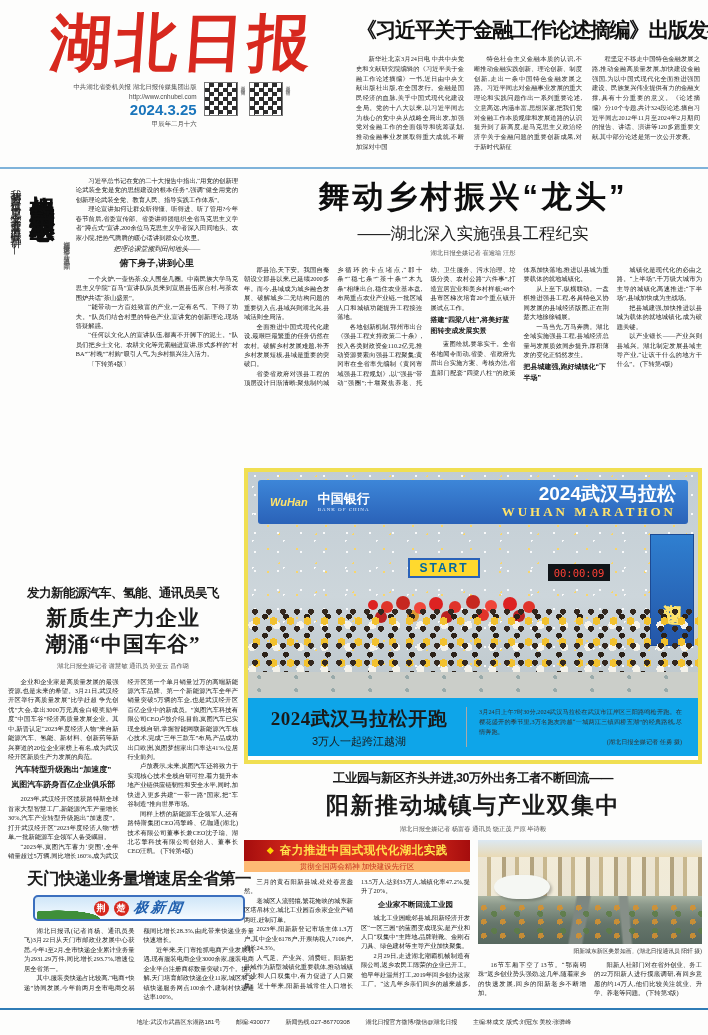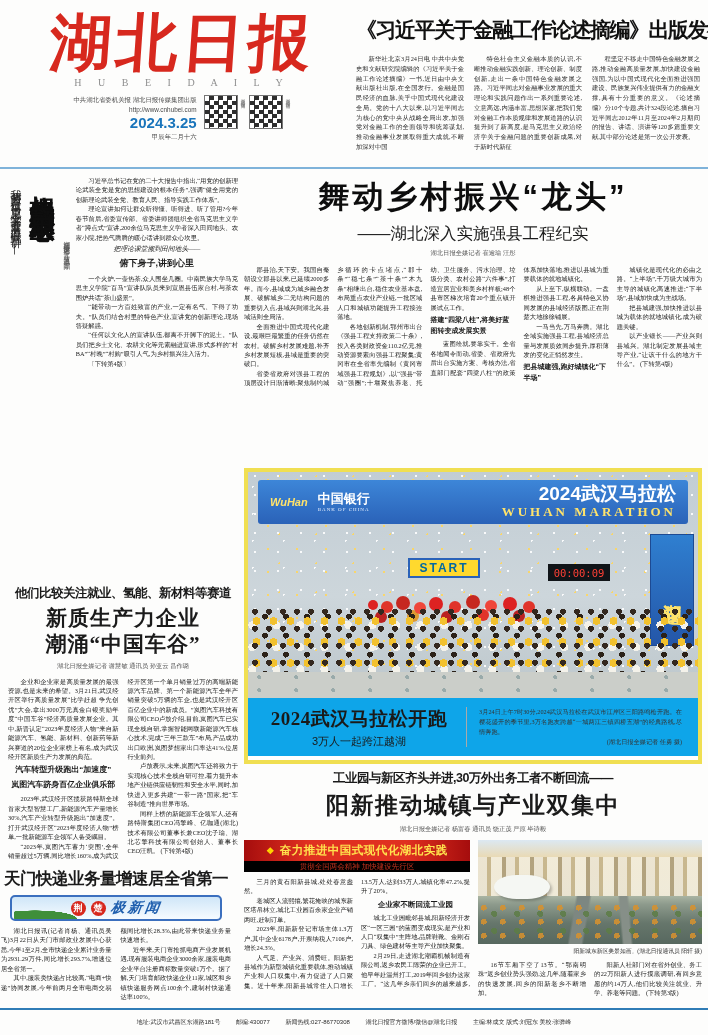--- a/index.html
+++ b/index.html
@@ -62,21 +62,21 @@
   .chegu { left:8px; top:585px; width:230px; height:278px; overflow:hidden; }
   .kicker { font-family:"Liberation Sans", sans-serif; font-weight:bold; font-size:12.5px;
     text-align:center; letter-spacing:-0.5px; }
   .chegu-headline { font-family:"Liberation Serif", serif; font-weight:900; font-size:21px;
     text-align:center; line-height:1.25; letter-spacing:1px; margin-top:3px; }
   .byline { font-size:6.3px; color:#555; text-align:center; margin-top:4px; }
   .chegu-body { margin-top:6px; column-count:2; column-gap:9px; font-size:6.3px;
     line-height:1.5; height:198px; overflow:hidden; }
   .chegu-body .bh { font-size:8px; }
   
-  .tianmen { left:1px; top:868px; width:230px; height:134px; overflow:hidden; }
+  .tianmen { left:24px; top:868px; width:230px; height:134px; overflow:hidden; }
   .tm-headline { font-family:"Liberation Sans", sans-serif; font-weight:900; font-size:16.5px;
     text-align:center; letter-spacing:-0.5px; }
   .tm-logo { margin:5px auto 5px; width:212px; height:26px; border:2px solid #3b6fbe; border-radius:5px;
     background:linear-gradient(180deg,#cfe6f8,#f6fbff); display:flex; align-items:center;
     justify-content:center; gap:5px; position:relative; overflow:hidden; }
   .tm-grass { position:absolute; left:2px; bottom:0; width:70px; height:10px;
     background:radial-gradient(ellipse at 30% 100%, #3f8f3a 60%, transparent 61%); }
   .tm-badge { width:15px; height:15px; border-radius:50%; background:#d7281e; color:#fff;
     font-size:9px; font-weight:bold; display:flex; align-items:center; justify-content:center;
     font-family:"Liberation Sans", sans-serif; z-index:1; }
@@ -149,21 +149,21 @@
   .cap-credit { text-align:right; }
   
   .yangxin { left:244px; top:770px; width:458px; height:234px; overflow:hidden; }
   .yx-headline { font-family:"Liberation Serif", serif; font-weight:900; font-size:23px;
     text-align:center; letter-spacing:1.5px; margin-top:3px; }
   .yx-cols { display:flex; gap:8px; margin-top:6px; }
   .yx-left { width:226px; }
   .red-banner { height:21px; background:linear-gradient(90deg,#a50d0d,#e03020 28%,#e03020 72%,#a50d0d);
     color:#ffe34d; font-weight:900; font-size:11.5px; display:flex; align-items:center;
     justify-content:center; gap:5px; font-family:"Liberation Sans", sans-serif; letter-spacing:0.5px; }
-  .red-banner-sub { height:11px; background:#000000; color:#c5331f; font-size:7.5px;
+  .red-banner-sub { height:11px; background:#fdba74; color:#c5331f; font-size:7.5px;
     display:flex; align-items:center; justify-content:center; font-family:"Liberation Sans", sans-serif; }
   .emblem { color:#ffd700; font-size:9px; }
   .yx-left-body { margin-top:5px; column-count:2; column-gap:8px; font-size:6.3px; line-height:1.5;
     height:128px; overflow:hidden; }
   .yx-left-body .bh { font-size:7.5px; }
   .yx-right { flex:1; }
   .photo-city { position:relative; height:104px; overflow:hidden;
     background:linear-gradient(180deg,#dce8f2 0%, #e9dab6 16%, #d9c89e 30%, #c4cdb9 46%, #8d9a8c 62%, #66766b 80%, #57685f 100%); }
   .photo-city::before { content:""; position:absolute; left:0; right:0; top:16%; height:38%;
     background:repeating-linear-gradient(90deg,#ece5d3 0 9px,#c7b68d 9px 13px,#f2ecda 13px 24px,#b0a07c 24px 28px);
@@ -188,21 +188,20 @@
   .footer-line { text-align:center; font-size:6px; color:#2b2b2b; font-family:"Liberation Sans", sans-serif; }
   .footer-line span { margin:0 7px; }
 </style>
 </head>
 <body>
 
 <div class="page">
 
   <div class="abs masthead">
     <div class="mh-title">湖北日报</div>
-    <div class="mh-en">H U B E I   D A I L Y</div>
     <div class="mh-info">
       <div class="mh-col right-al">
         <div>中共湖北省委机关报  湖北日报传媒集团出版</div>
         <div>http://www.cnhubei.com</div>
         <div class="mh-date">2024.3.25</div>
         <div>甲辰年二月十六</div>
       </div>
       <div class="qr-wrap">
         <div class="qr"></div>
         <div class="qr-label">湖北日报微博</div>
@@ -233,21 +232,21 @@
         <div class="bi">把理论课堂搬到田间地头——</div>
         <div class="bh">俯下身子,讲到心里</div>
         <p class="bp">一个火炉,一壶热茶,众人围坐几圈。中南民族大学马克思主义学院“百马”宣讲队队员来到宣恩县伍家台村,与茶农围炉共话“茶山盛景”。</p>
         <p class="bp">“能带动一方百姓致富的产业,一定有名气、下得了功夫。”队员们结合村里的特色产业,宣讲党的创新理论,现场答疑解惑。</p>
         <p class="bp">“任何以文化人的宣讲队伍,都离不开脚下的泥土。”队员们把乡土文化、农耕文化等元素融进宣讲,形式多样的“村BA”“村晚”“村购”吸引人气,为乡村振兴注入活力。</p>
         <p class="bp">〔下转第4版〕</p>
       </div>
   </div>
 
   <div class="abs chegu">
-    <div class="kicker">他们比较关注就业、氢能、新材料等赛道</div>
+    <div class="kicker">发力新能源汽车、氢能、通讯员吴飞</div>
     <div class="chegu-headline">
       <div>新质生产力企业</div>
       <div>潮涌“中国车谷”</div>
     </div>
     <div class="byline">湖北日报全媒记者 谢慧敏 通讯员 孙亚云 吕作璐</div>
     <div class="chegu-body">
         <p class="bp">企业和企业家是高质量发展的最强资源,也是未来的希望。3月21日,武汉经开区举行高质量发展“比学赶超 争先创优”大会,拿出3000万元真金白银奖励年度“中国车谷”经济高质量发展企业。其中,新晋认定“2023年度经济人物”来自新能源汽车、氢能、新材料、创新药等新兴赛道的20位企业家榜上有名,成为武汉经开区新质生产力发展的典范。</p>
         <div class="bh">汽车转型升级跑出“加速度”</div>
         <div class="bh">岚图汽车跻身百亿企业俱乐部</div>
         <p class="bp">2023年,武汉经开区揽获路特斯全球首家大型智慧工厂,新能源汽车产量增长30%,汽车产业转型升级跑出“加速度”。打开武汉经开区“2023年度经济人物”榜单,一批新能源车企领军人备受瞩目。</p>

